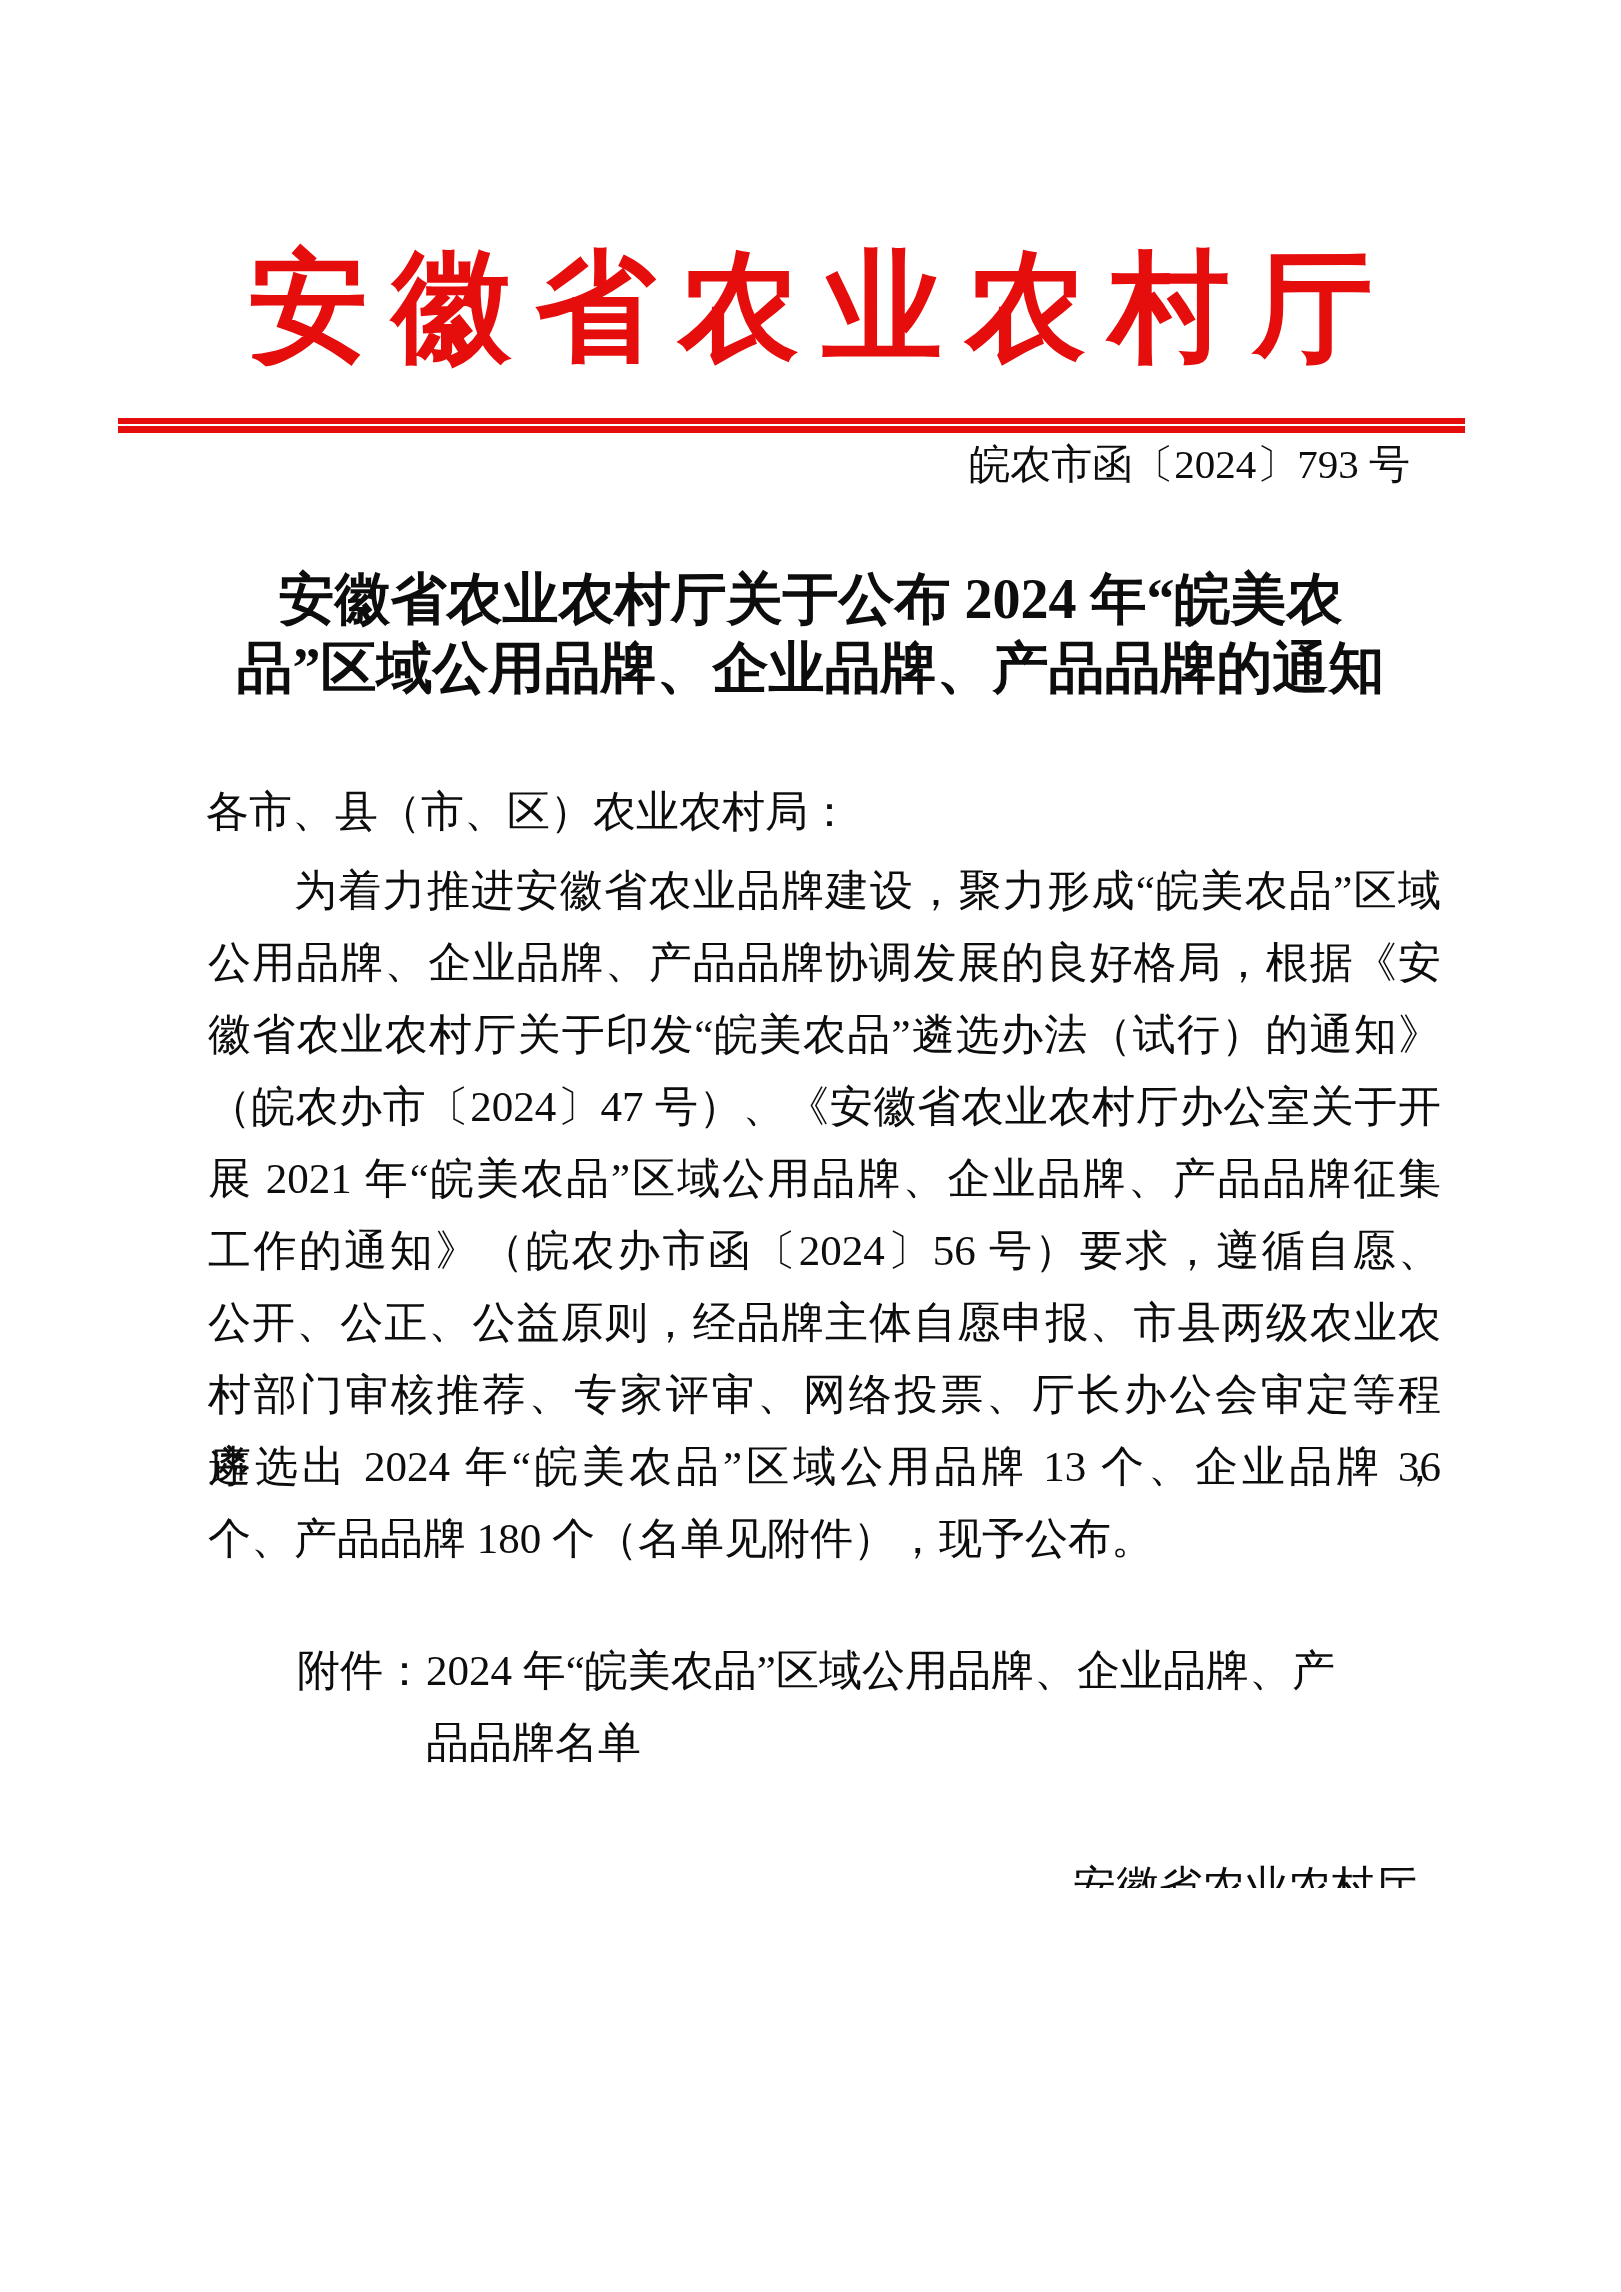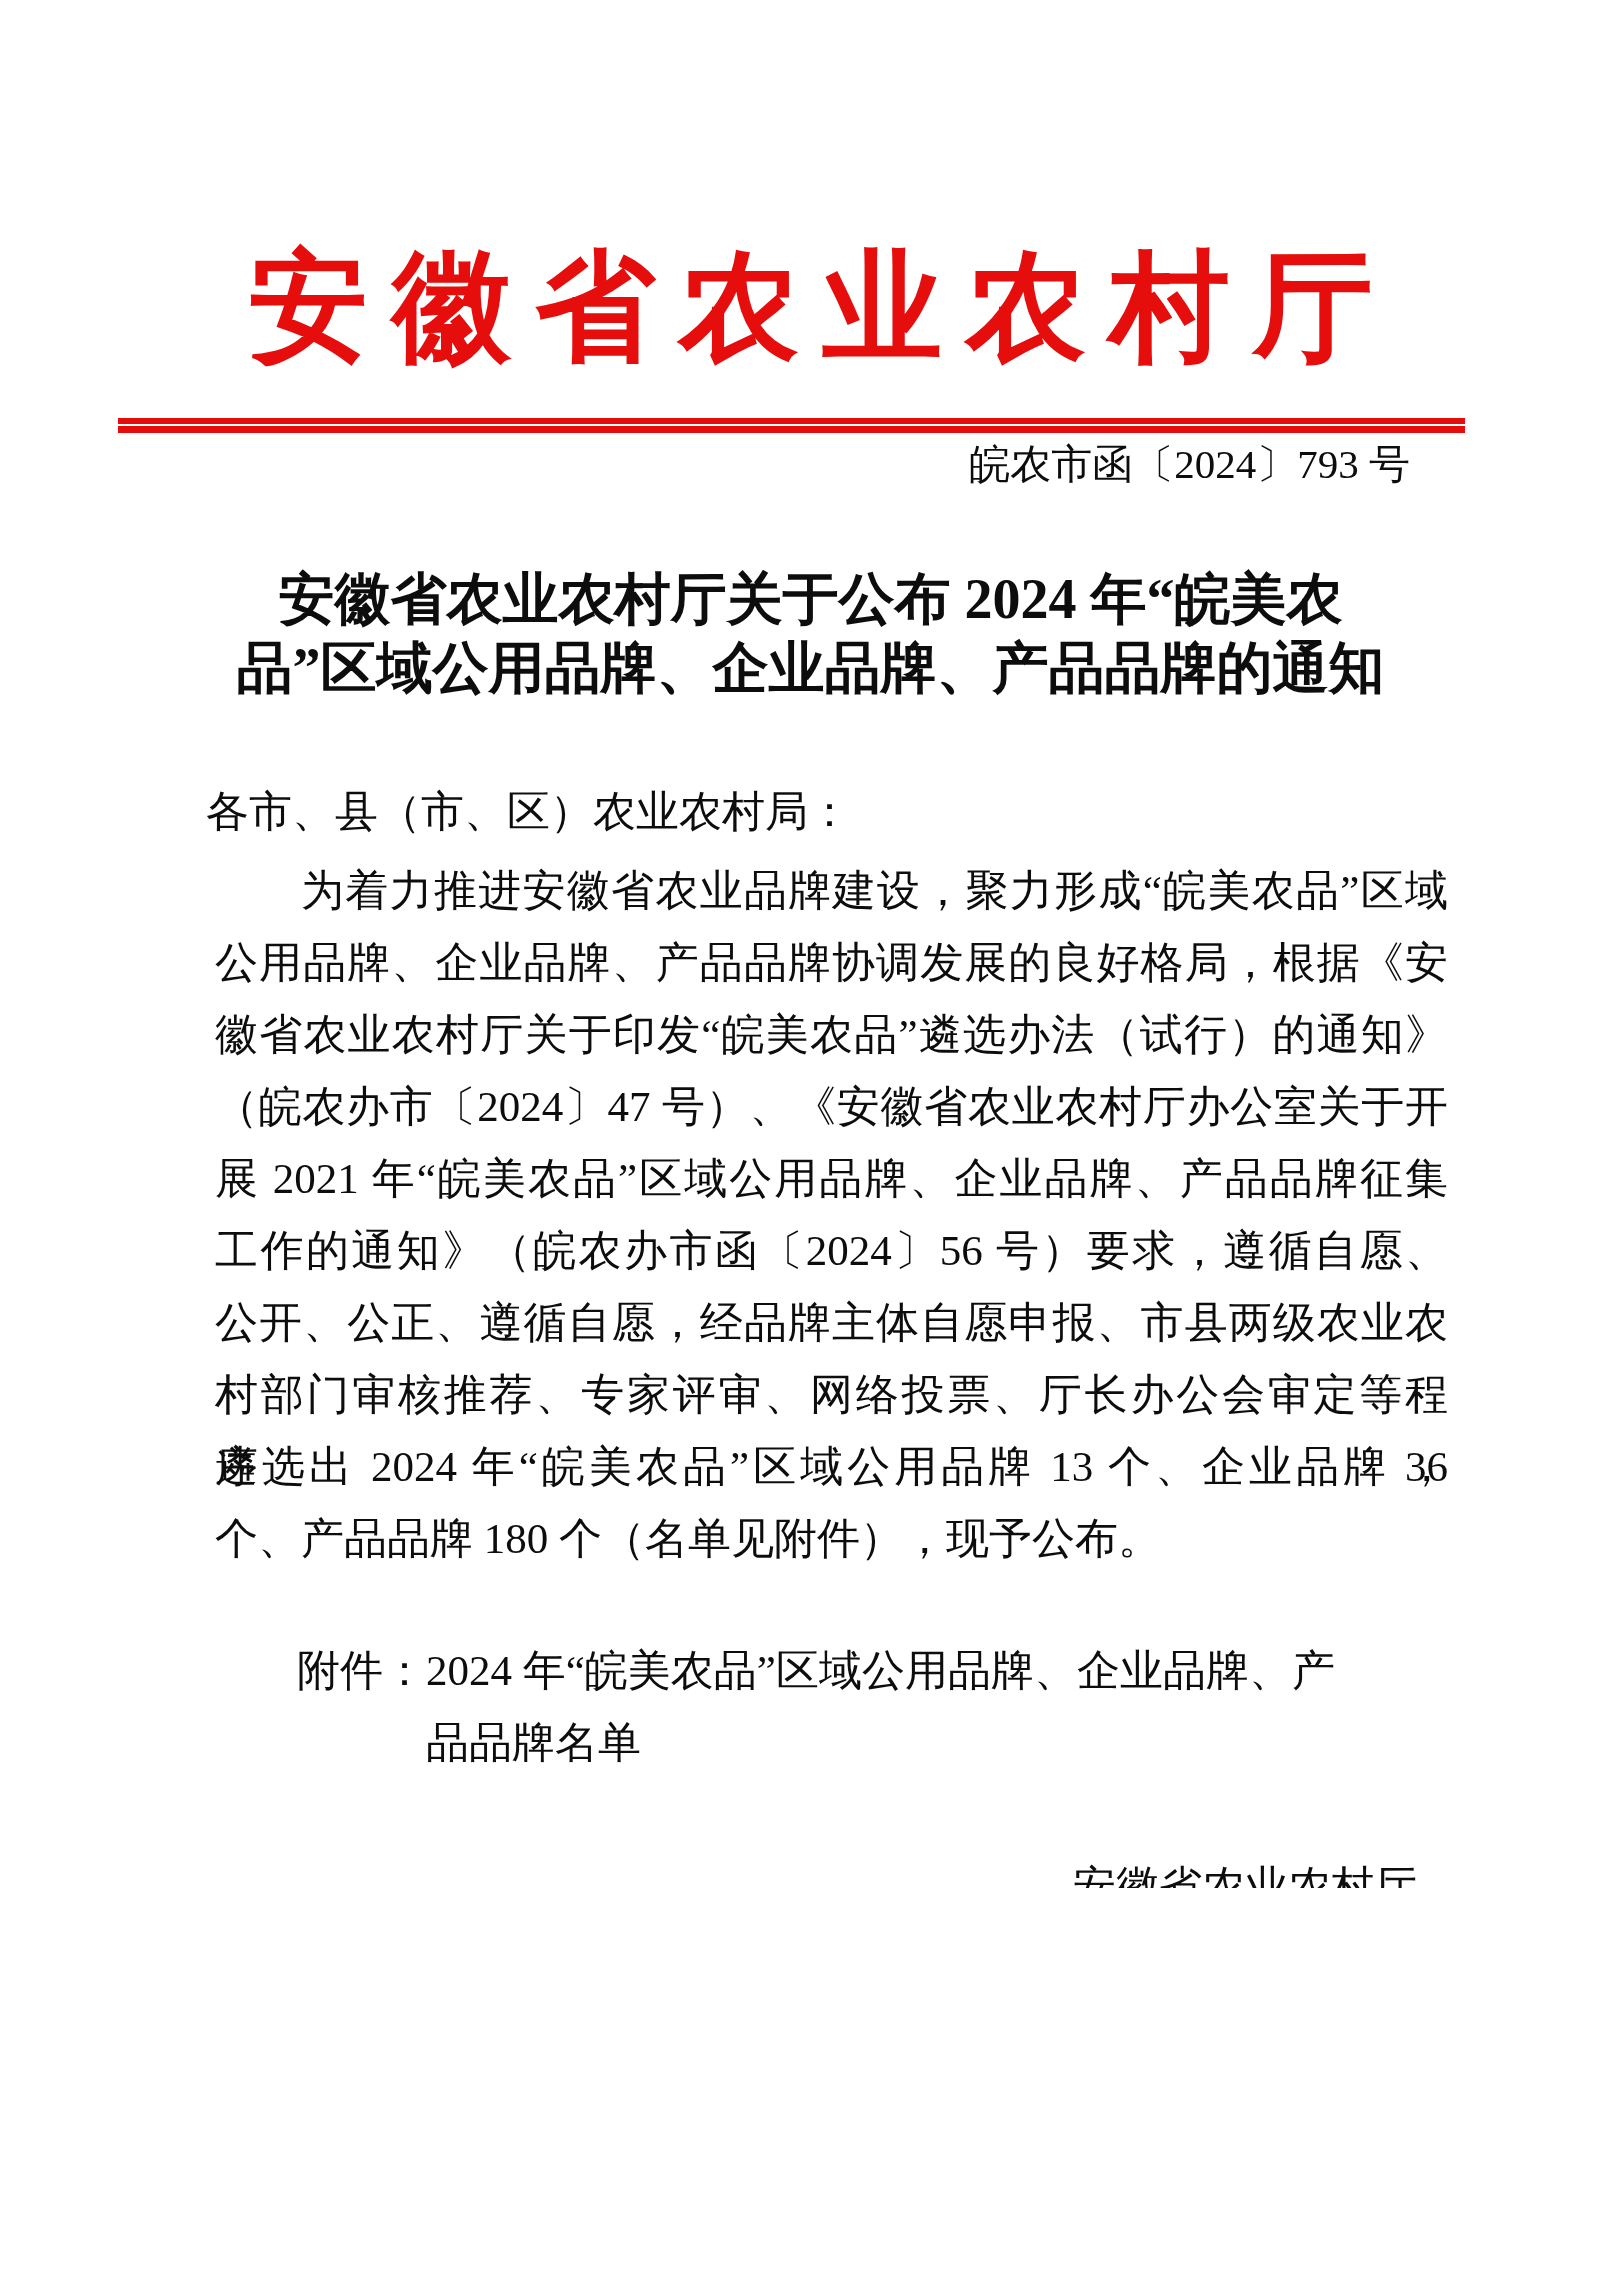--- a/index.html
+++ b/index.html
@@ -59,21 +59,21 @@
     position: absolute;
     top: 784px;
     left: 206px;
     font-size: 43px;
     line-height: 55px;
     white-space: nowrap;
   }
   .body-block {
     position: absolute;
     top: 855px;
-    left: 215px;
+    left: 208px;
     width: 1233px;
     font-size: 43px;
   }
   .body-line {
     height: 72px;
     line-height: 72px;
   }
   .body-line.just {
     text-align: justify;
     text-align-last: justify;
@@ -144,21 +144,21 @@
 
   <div class="salutation">各市、县（市、区）农业农村局：</div>
 
   <div class="body-block">
     <div class="body-line just indent">为着力推进安徽省农业品牌建设，聚力形成“皖美农品”区域</div>
     <div class="body-line just">公用品牌、企业品牌、产品品牌协调发展的良好格局，根据《安</div>
     <div class="body-line just">徽省农业农村厅关于印发“皖美农品”遴选办法（试行）的通知》</div>
     <div class="body-line just">（皖农办市〔2024〕47 号）、《安徽省农业农村厅办公室关于开</div>
     <div class="body-line just">展 2021 年“皖美农品”区域公用品牌、企业品牌、产品品牌征集</div>
     <div class="body-line just">工作的通知》（皖农办市函〔2024〕56 号）要求，遵循自愿、</div>
-    <div class="body-line just">公开、公正、遵循自愿，经品牌主体自愿申报、市县两级农业农</div>
+    <div class="body-line just">公开、公正、公益原则，经品牌主体自愿申报、市县两级农业农</div>
     <div class="body-line just">村部门审核推荐、专家评审、网络投票、厅长办公会审定等程序，</div>
     <div class="body-line just">遴选出 2024 年“皖美农品”区域公用品牌 13 个、企业品牌 36</div>
     <div class="body-line">个、产品品牌 180 个（名单见附件），现予公布。</div>
   </div>
 
   <div class="attach-1">附件：2024 年“皖美农品”区域公用品牌、企业品牌、产</div>
   <div class="attach-2">品品牌名单</div>
 
   <div class="signature">安徽省农业农村厅</div>
 

